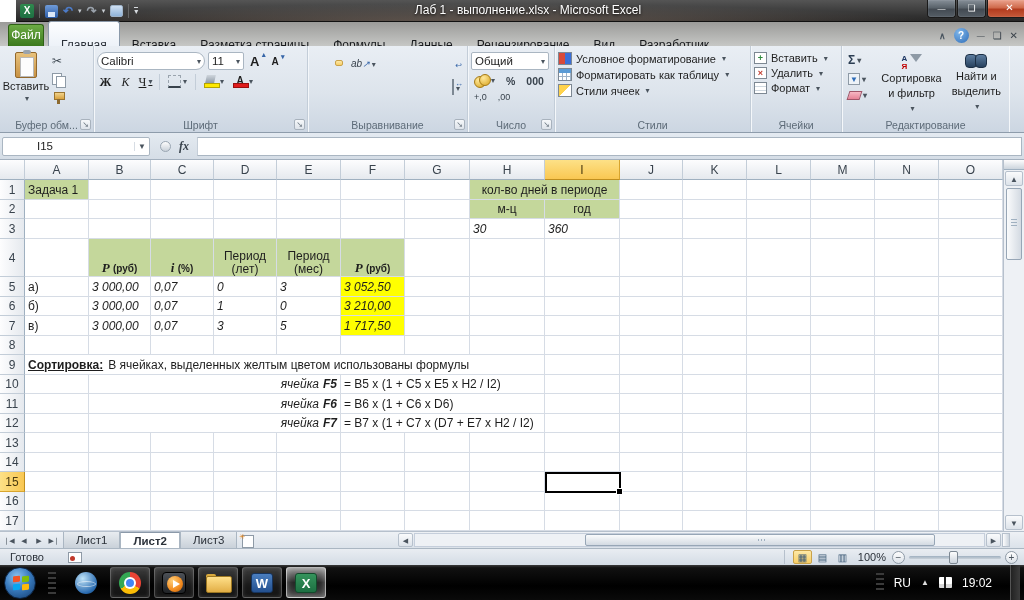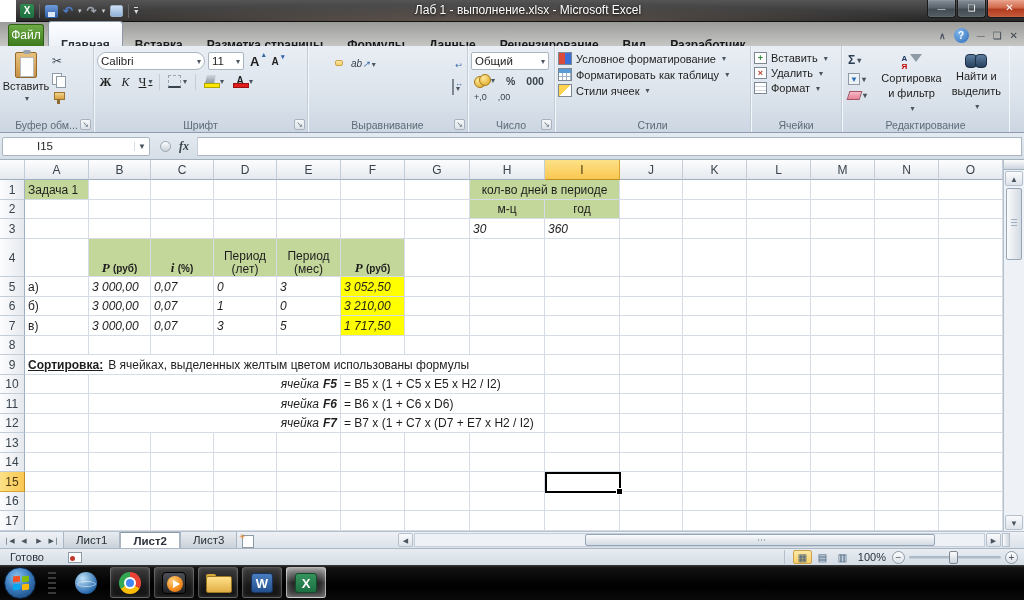--- a/index.html
+++ b/index.html
@@ -36,21 +36,21 @@
   .wb.rest::before{content:"❏"; font-size:9px;}
   .wb.close { width:45px; background:linear-gradient(#eba28d 0%, #cf6a4c 45%, #b33c1f 55%, #c65a3a 100%); }
   .wb.close::before{content:"✕";}
 
   
   .tabrow { position:absolute; left:0; top:22px; width:1024px; height:24px;
     background:linear-gradient(#9b9b99,#c6c7c5); display:flex; align-items:flex-end; }
   .file-tab { margin-left:8px; width:36px; height:22px; border-radius:3px 3px 0 0;
     background:linear-gradient(#6cab44,#3d7a1e); border:1px solid #2e6115; border-bottom:none;
     color:#fff; text-align:center; line-height:21px; font-size:12px; }
-  .rtab { height:22px; padding:12px 12px; line-height:22px; color:#17191c; font-size:12px;font-weight:bold; }
+  .rtab { height:22px; padding:12px 12px; line-height:22px; color:#17191c; font-size:12px; }
   .rtab.active { background:linear-gradient(#fdfeff,#edf2f8); border:1px solid #8b99a9; border-bottom:none;
     border-radius:3px 3px 0 0; margin-left:4px; color:#2b3139; }
   .tabrow-right { position:absolute; right:6px; bottom:3px; display:flex; align-items:center; gap:8px; }
   .ic-collapse { color:#4a5560; font-size:9px; font-weight:bold; }
   .ic-collapse::before{content:"ᨈ"; content:"∧";}
   .ic-help { width:15px; height:15px; border-radius:50%; background:radial-gradient(circle at 35% 30%, #7fb6ea, #2f6db8); color:#fff; font-size:10px; font-weight:bold; text-align:center; line-height:15px; }
   .ic-help::before{content:"?";}
   .wbk { color:#3c444c; font-size:10px; line-height:12px; }
   .wbk.m::before{content:"—"; font-size:8px;}
   .wbk.r::before{content:"❏";}
@@ -908,15 +908,23 @@
       </div>
     <div class="task-btn open">
         <span class="ic-folder"></span>
       </div>
     <div class="task-btn open">
         <span class="ic-word"></span>
       </div>
     <div class="task-btn active">
         <span class="ic-excel"></span>
       </div>
+    <div class="tray">
+      <span class="tray-grip"></span>
+      <span class="tray-lang">RU</span>
+      <span class="tray-up"></span>
+      <span class="ic-action"></span>
+      <span class="tray-time">19:02</span>
+      <span class="show-desktop"></span>
+    </div>
   </div>
 
 </div>
 
 </body></html>

